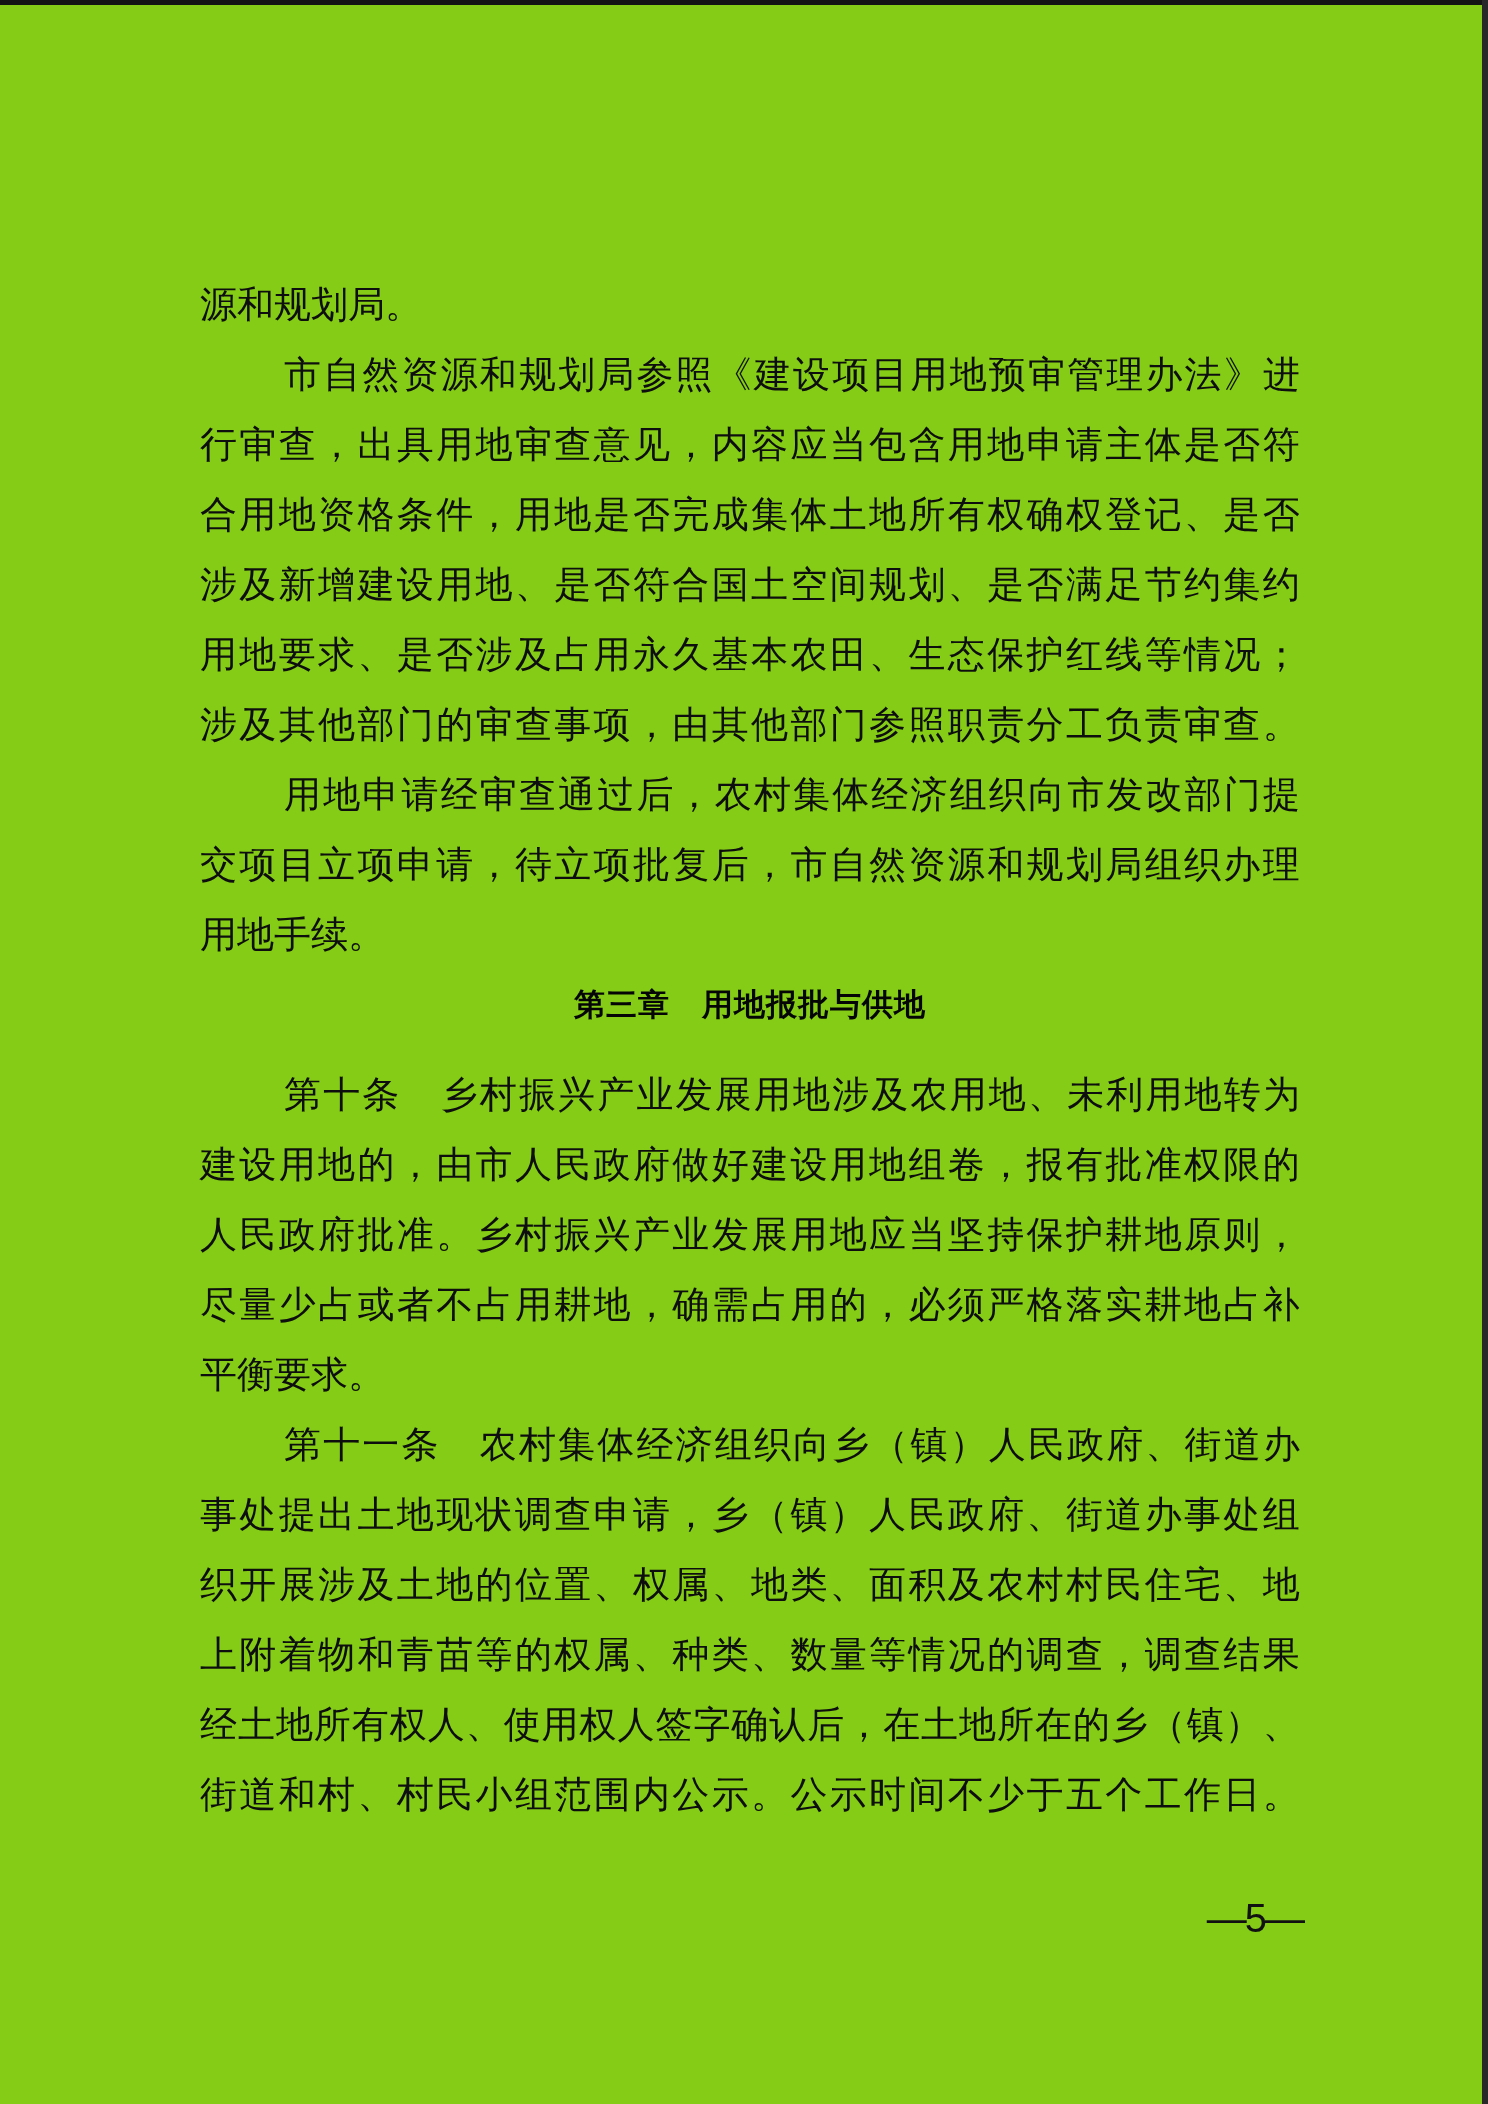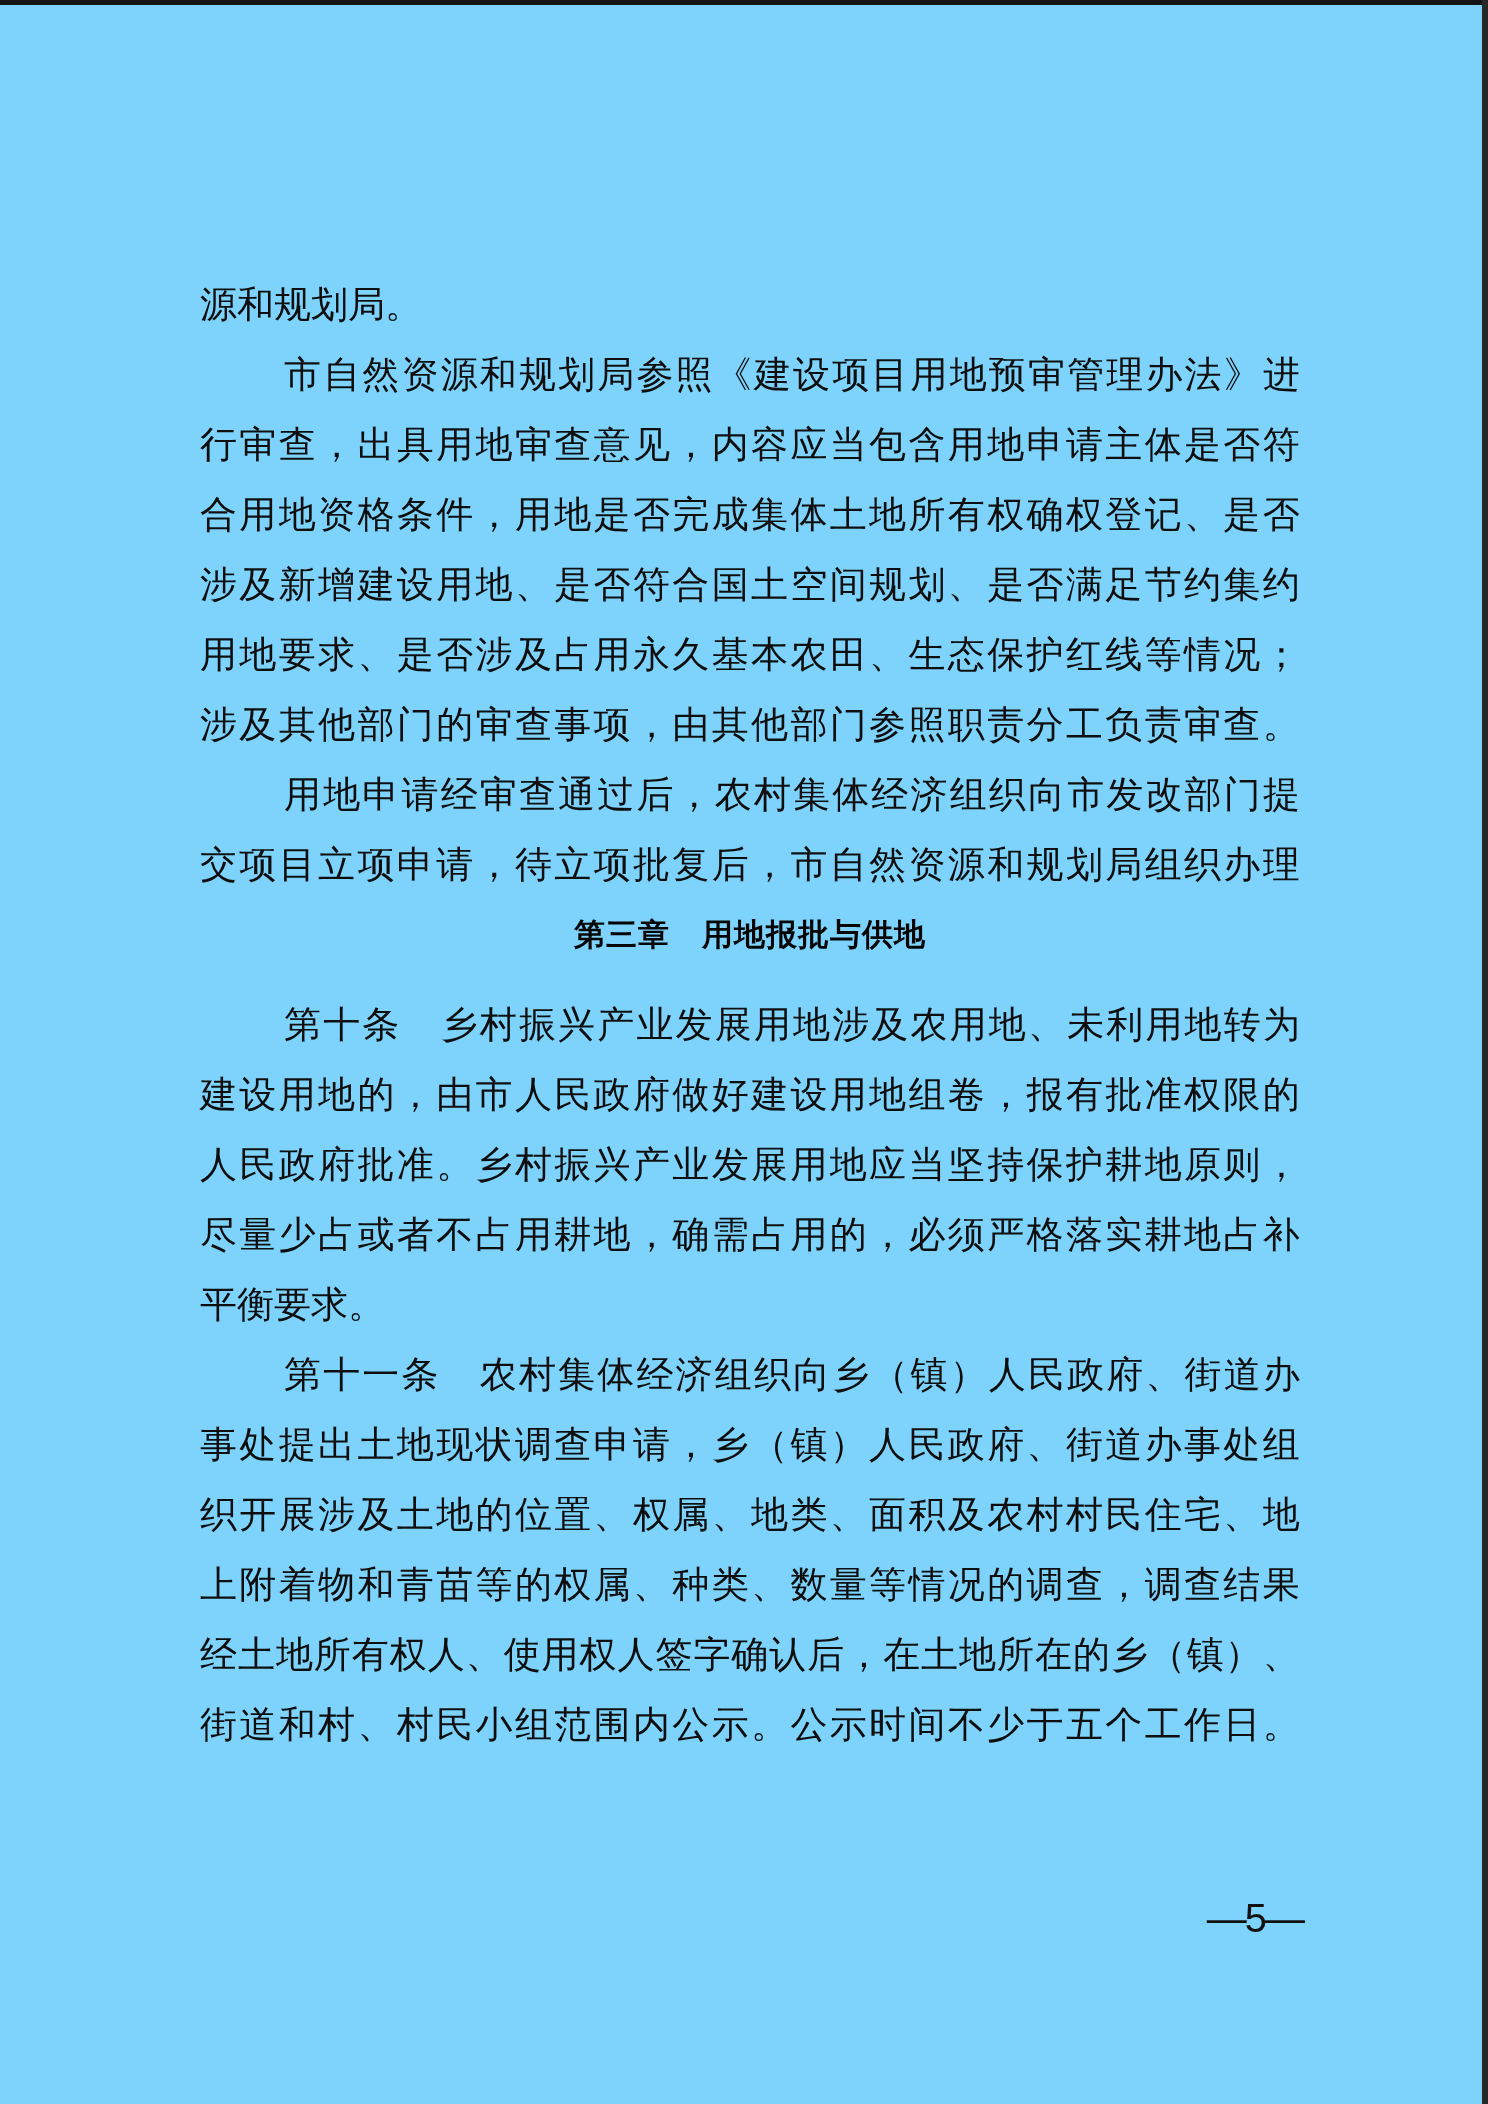--- a/index.html
+++ b/index.html
@@ -3,21 +3,21 @@
 <meta charset="utf-8">
 <style>
   html, body { margin: 0; padding: 0; }
   body {
     width: 1488px; height: 2104px;
     background: #ffffff;
     position: relative;
     overflow: hidden;
     font-family: "Liberation Serif", serif;
   }
-  .page { position: absolute; inset: 0; background: #7dd3fc; }
+  .page { position: absolute; inset: 0; background: #84cc16; }
   .top-border {
     position: absolute; top: 0; left: 0;
     width: 1488px; height: 5px; background: #141414;
   }
   .right-border {
     position: absolute; top: 0; right: 0;
     width: 6px; height: 2104px; background: #282828;
   }
   .text-column {
     position: absolute;
@@ -307,20 +307,21 @@
           <span>源</span>
           <span>和</span>
           <span>规</span>
           <span>划</span>
           <span>局</span>
           <span>组</span>
           <span>织</span>
           <span>办</span>
           <span>理</span>
         </div>
+        <div class="line">用地手续。</div>
       </div>
       <div class="block-heading">第三章　用地报批与供地</div>
       <div class="block-para">
         <div class="line justify indent">
           <span>第</span>
           <span>十</span>
           <span>条</span>
           <span>　</span>
           <span>乡</span>
           <span>村</span>

